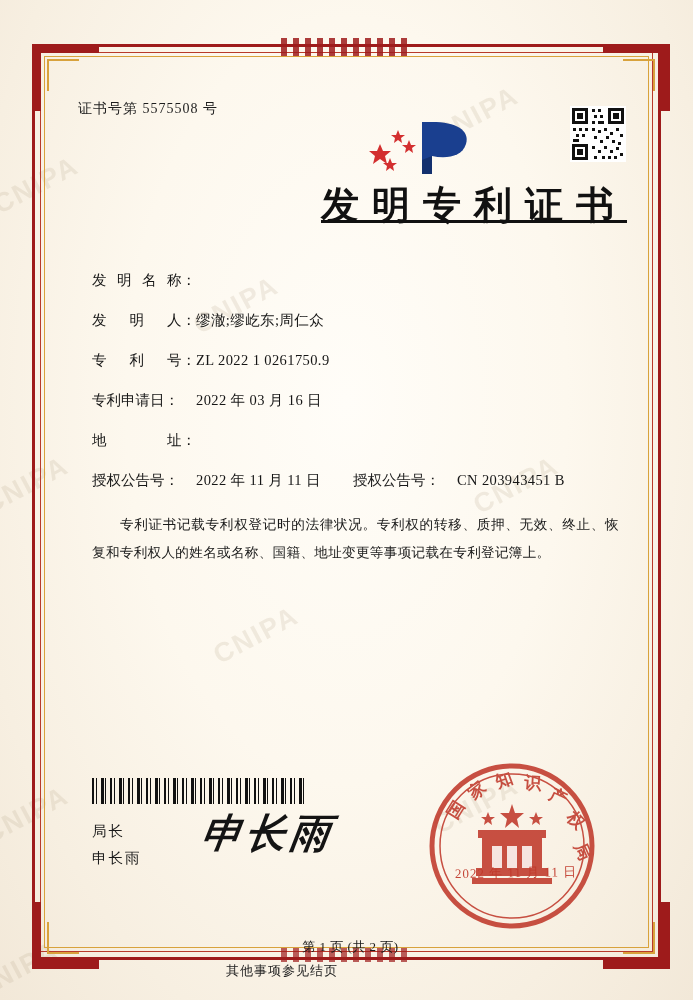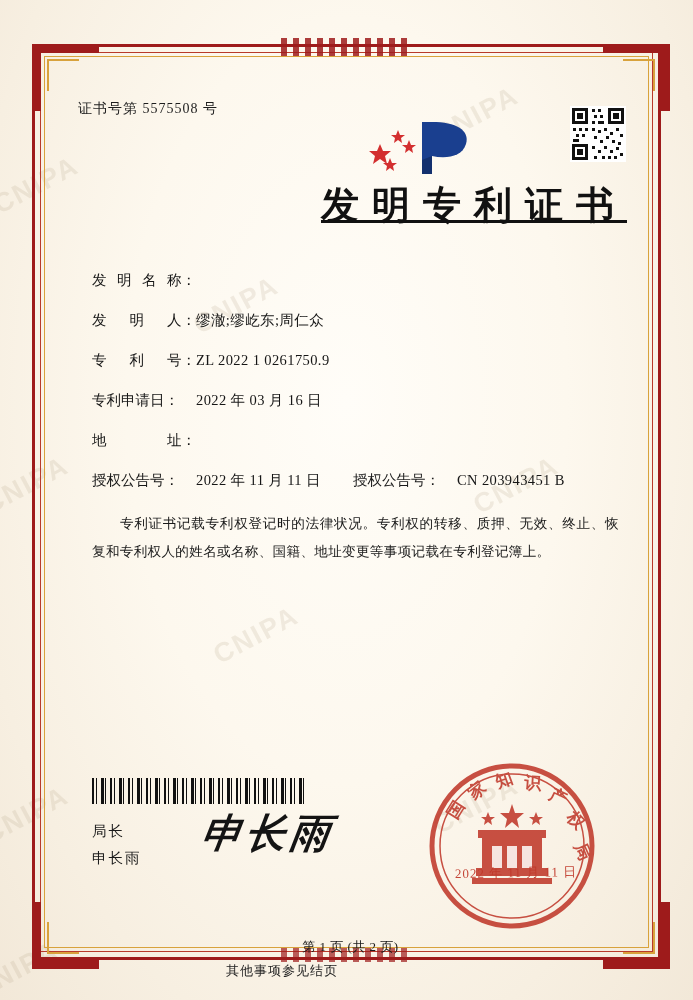--- a/index.html
+++ b/index.html
@@ -187,21 +187,21 @@
   
   .para {
     margin-top: 26px;
     padding: 0 8px 0 18px;
     font-size: 13.6px;
     line-height: 28px;
     text-align: justify;
     text-indent: 28px;
     letter-spacing: .3px;
   }
-  .para.second { margin-top: 16px; font-family: Liberation Mono, monospace; }
+  .para.second { margin-top: 16px; }
 
   
   .barcode {
     position: absolute;
     left: 18px; top: 678px;
     width: 212px; height: 26px;
     background:
       repeating-linear-gradient(90deg,
         #111 0 2px, transparent 2px 4px,
         #111 4px 5px, transparent 5px 9px,

